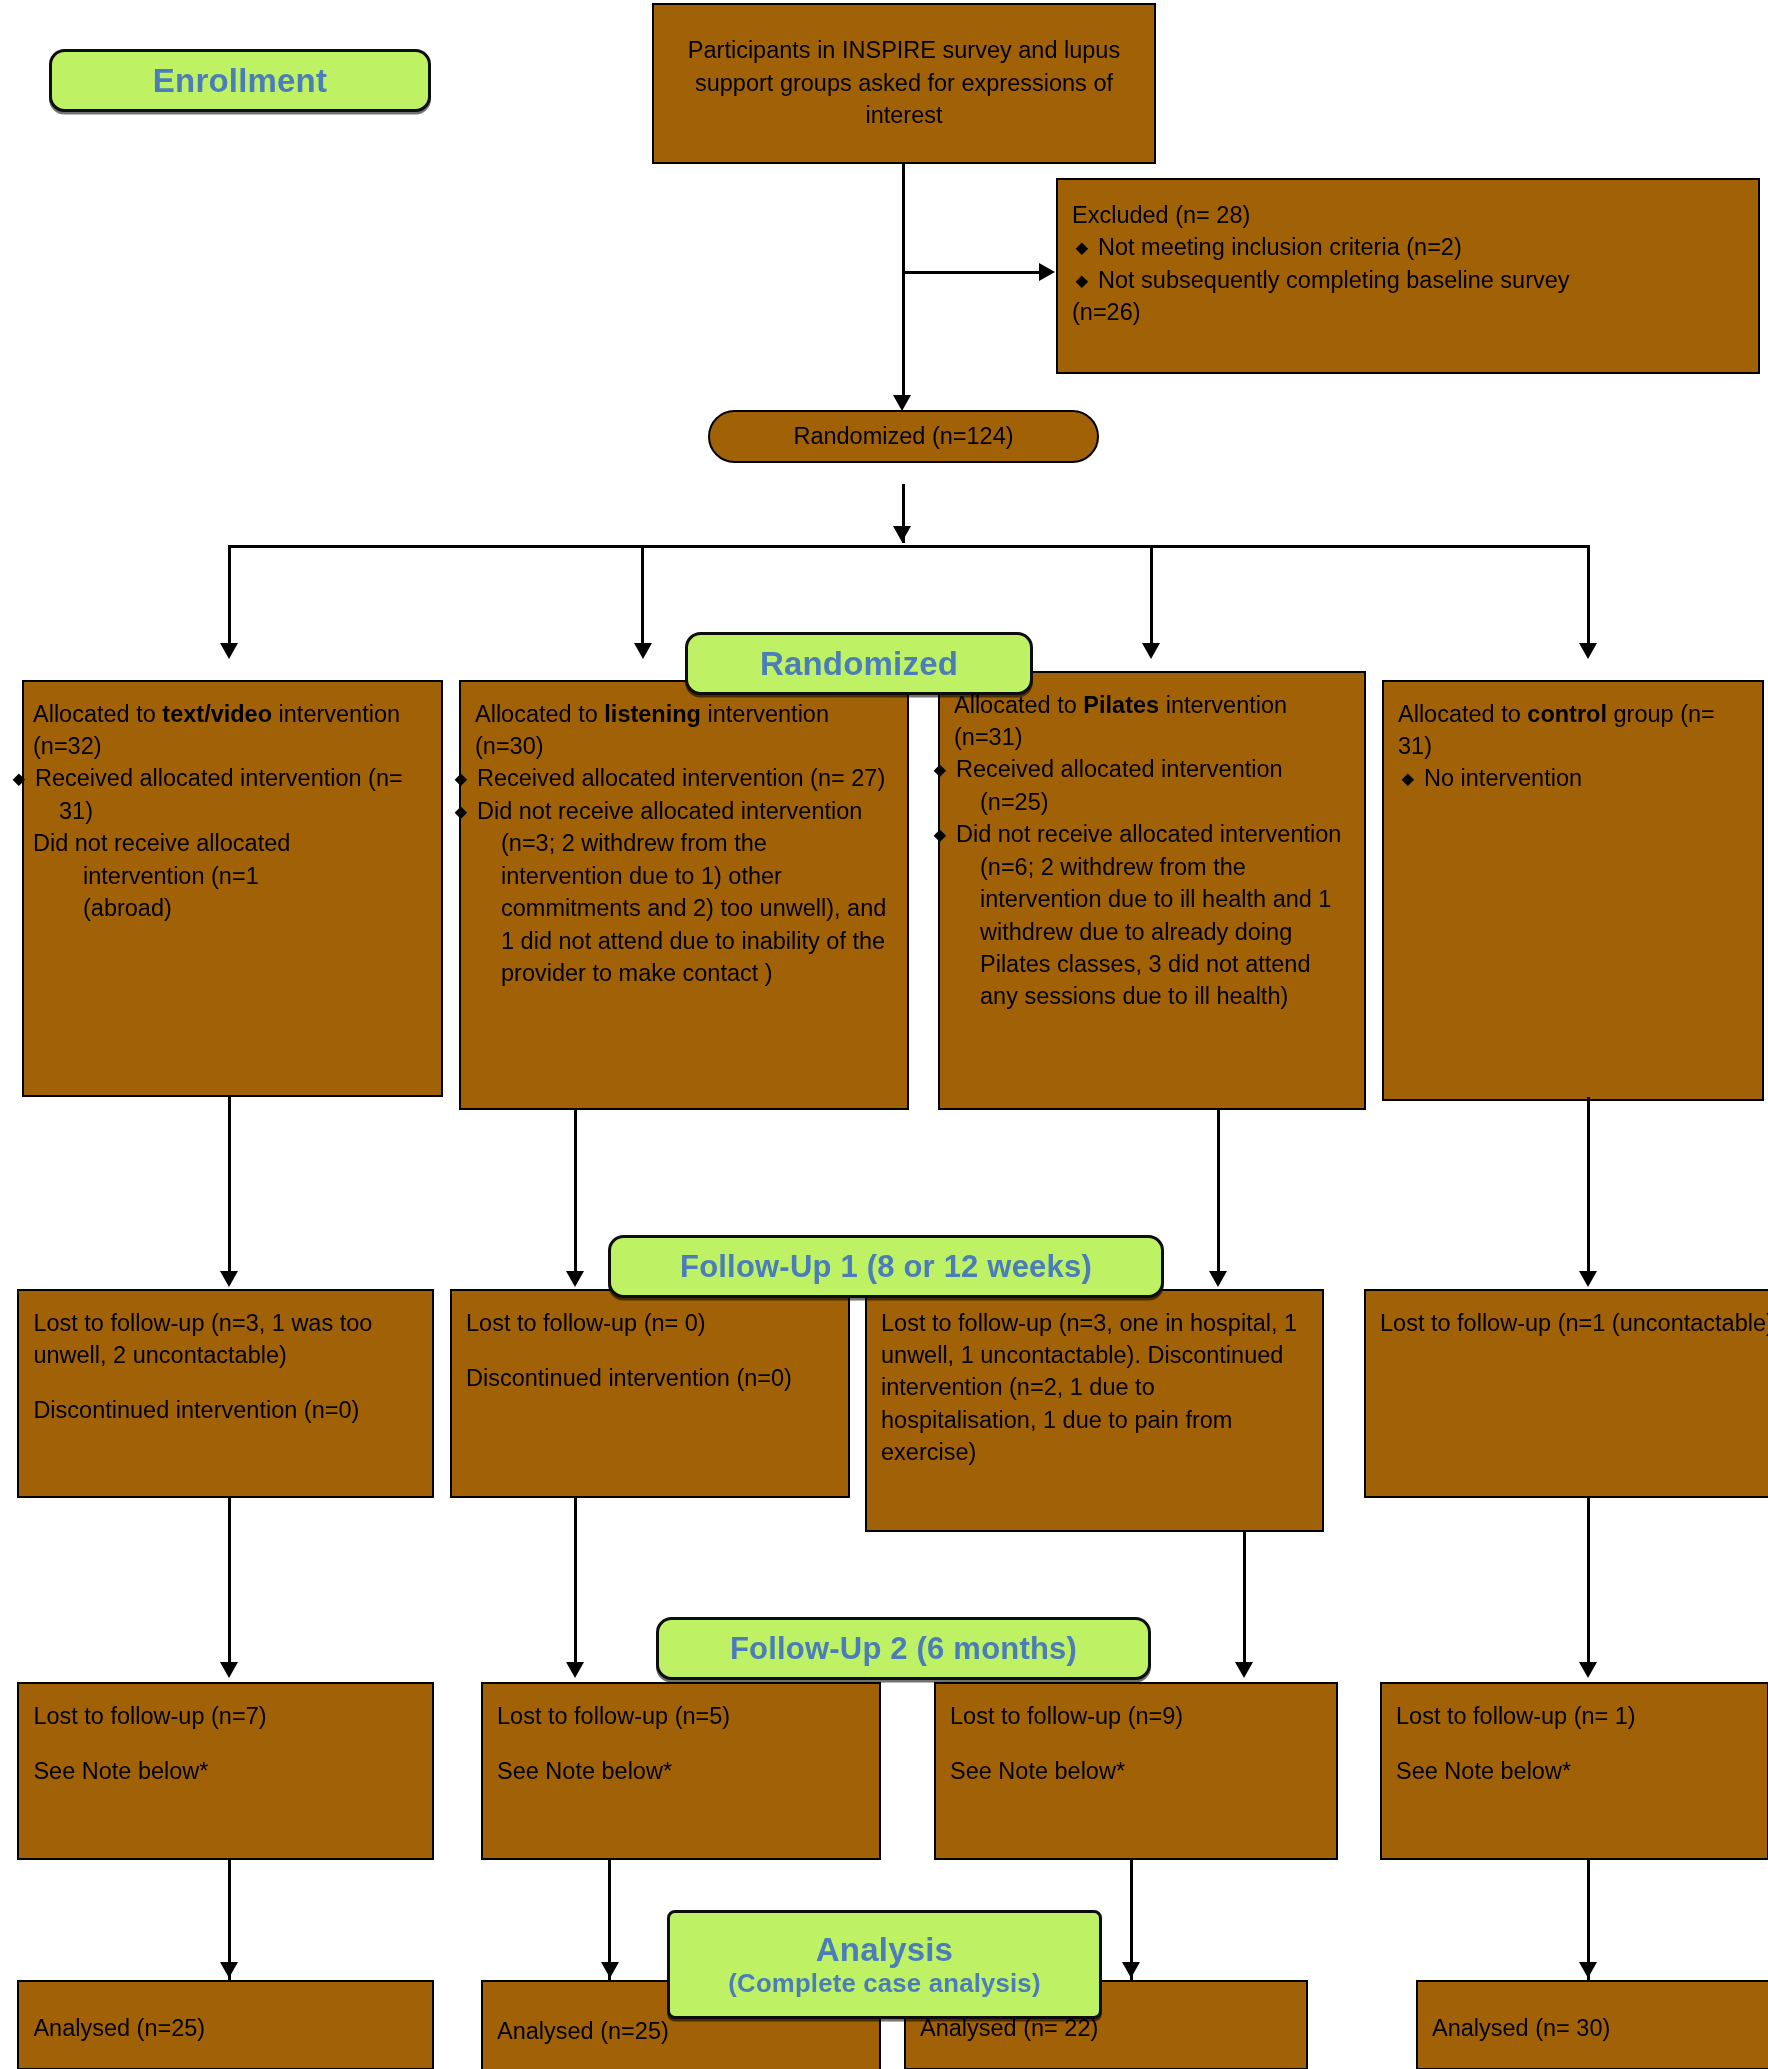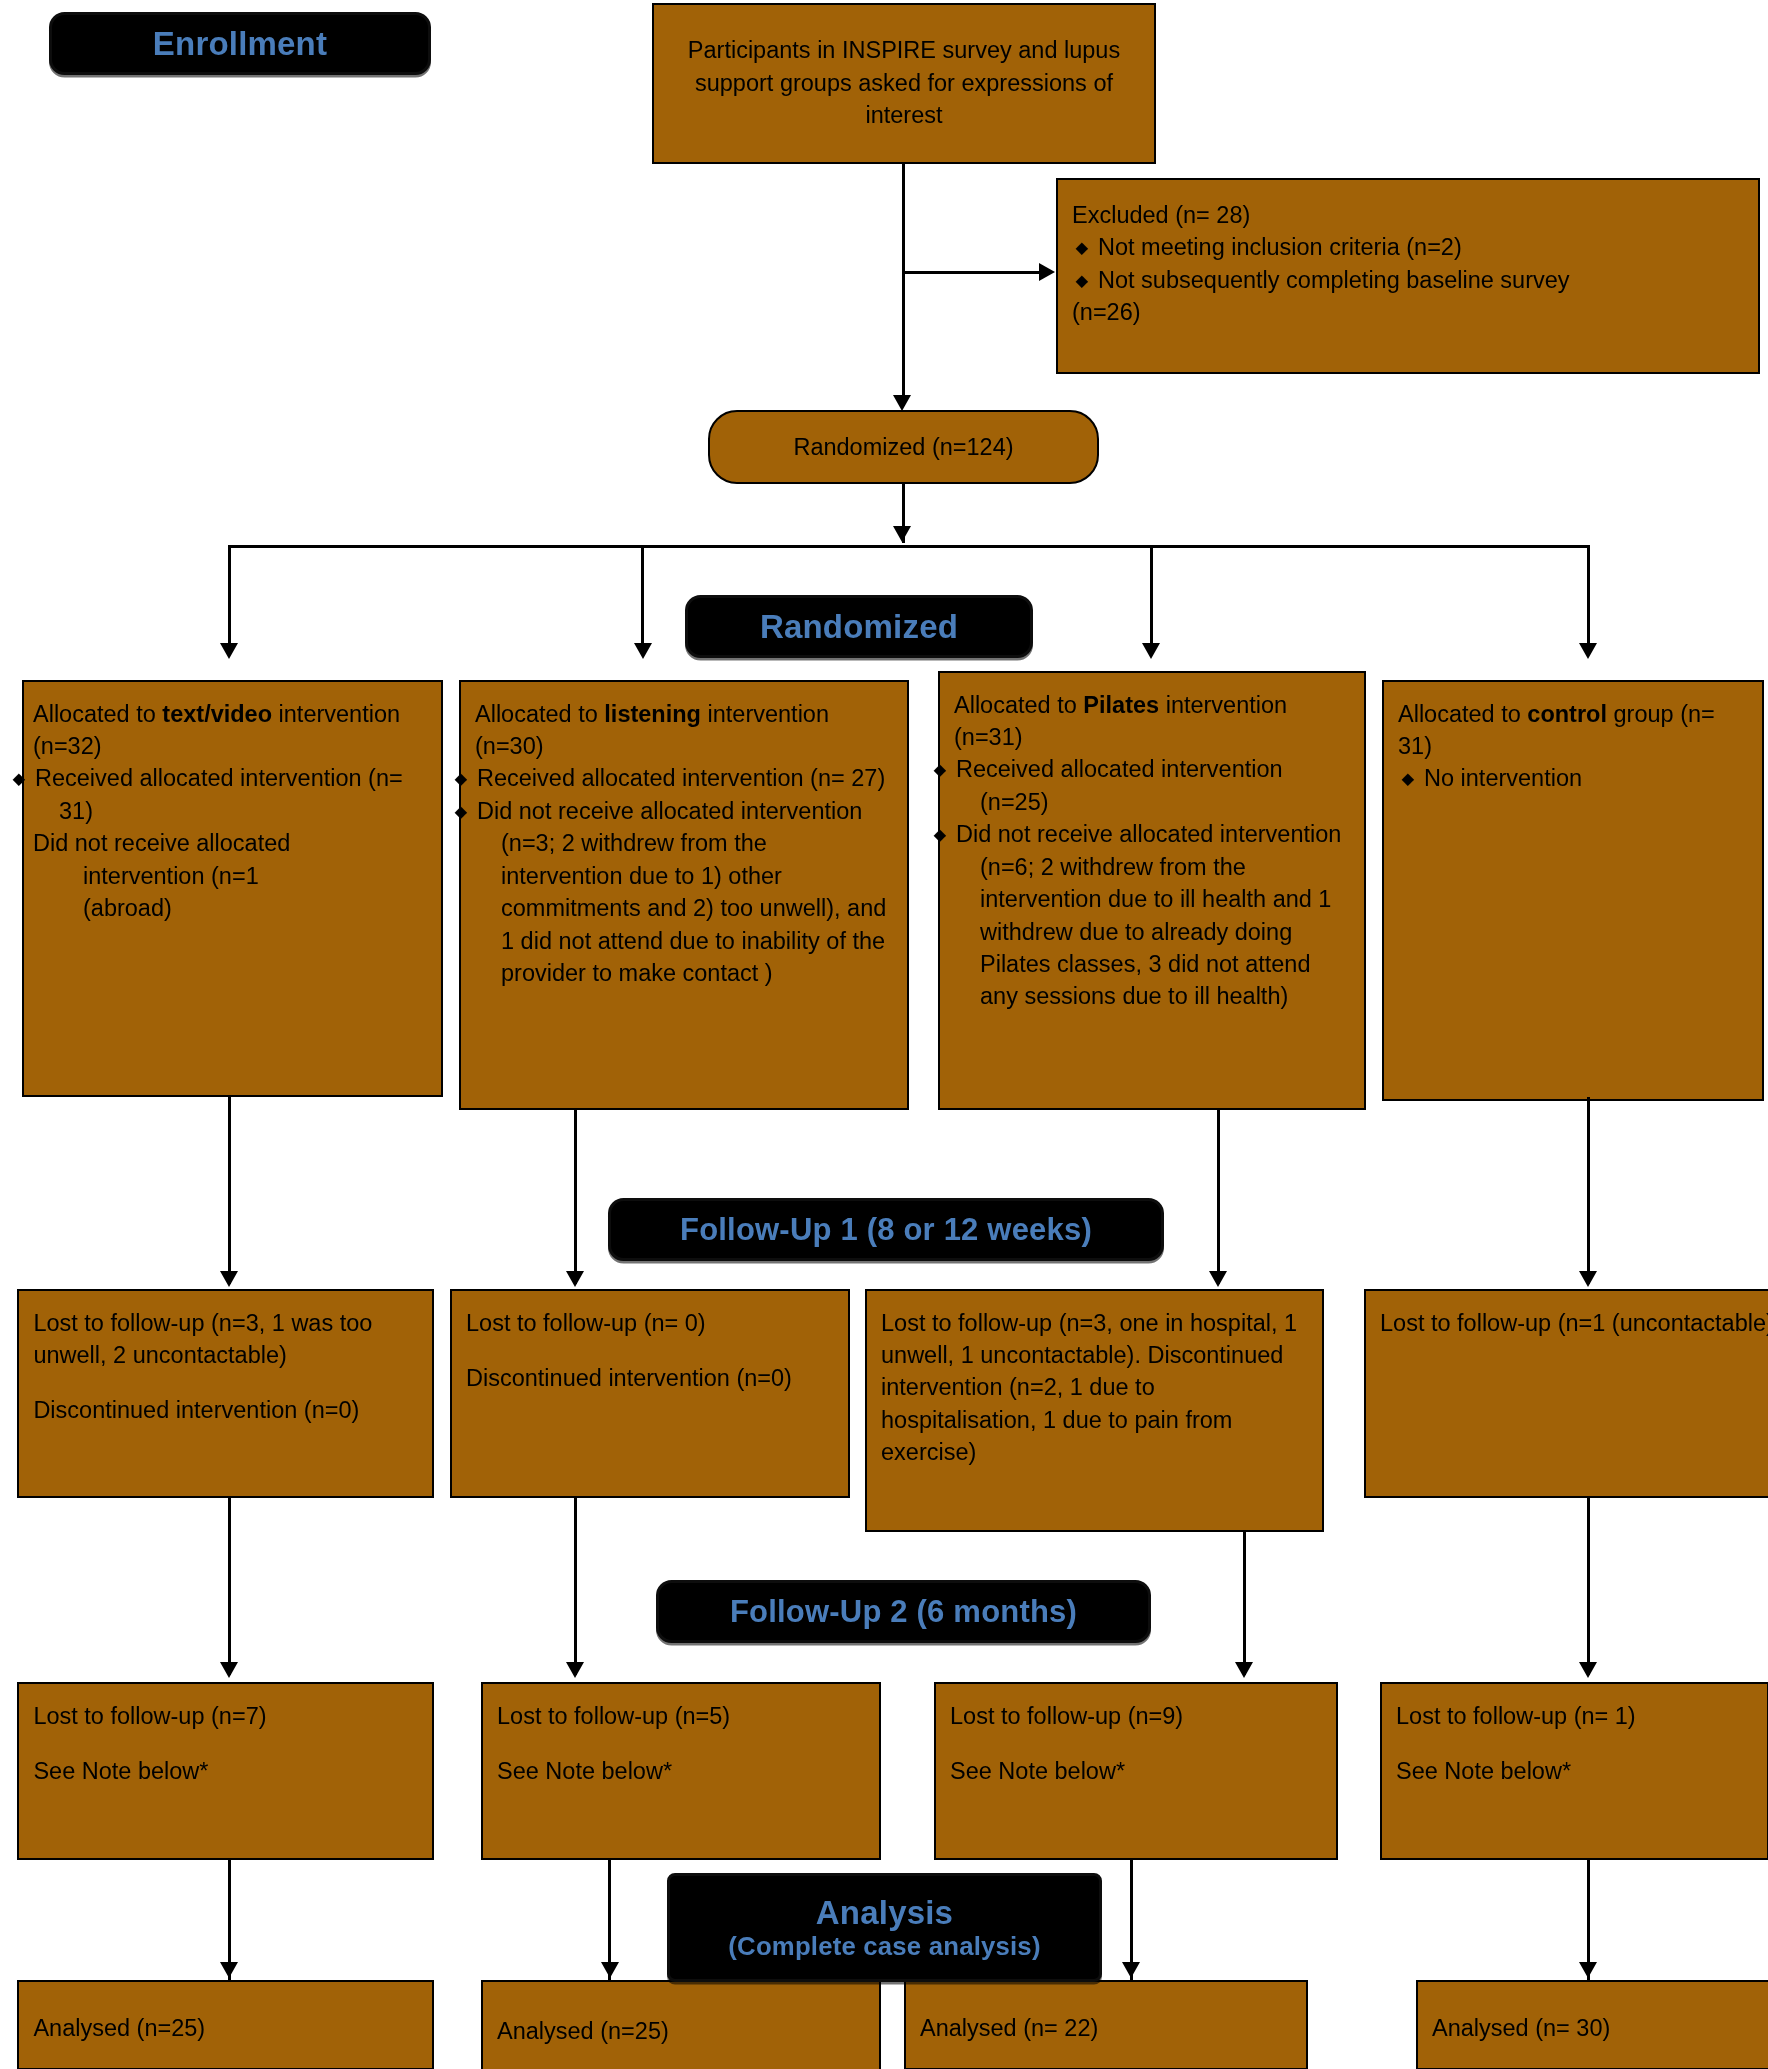--- a/index.html
+++ b/index.html
@@ -21,31 +21,32 @@
     color:#000000;
     padding:15.6px 14px 8.7px 14px;
   }
   .box.center{ text-align:center; display:flex; align-items:center; justify-content:center; padding:8.7px 19px;}
   .box.midleft{ display:flex; align-items:center; justify-content:flex-start;}
   .banner{
     position:absolute;
     box-sizing:border-box;
     border:3.5px solid #0d0d0d;
     border-radius:15.6px;
-    background:#000000;
+    background:#bef264;
     color:#4a7dba;
     font-weight:bold;
     display:flex;
     flex-direction:column;
     align-items:center;
     justify-content:center;
     text-align:right;
     letter-spacing:0.2px;
     box-shadow:0 2.6px 0 rgba(0,0,0,.55);
     z-index:5;
+    margin-top:37px;
   }
   .bn-sub{ font-size:.78em; }
   
   .vline{position:absolute;background:#000;width:2.6px;}
   .hline{position:absolute;background:#000;height:2.6px;}
   .arrowdown{
     position:absolute;width:0;height:0;
     border-left:9.6px solid transparent;
     border-right:9.6px solid transparent;
     border-top:16.5px solid #000;
@@ -89,21 +90,21 @@
     <div>Excluded  (n= 28)</div>
     <ul class="bul">
       <li>Not meeting inclusion criteria (n=2)</li>
       <li>Not subsequently completing baseline survey</li>
     </ul>
     <div>(n=26)</div>
   </div>
 
   <div class="arrowdown" style="left:893px;top:395px;"></div>
 
-  <div class="box center" style="left:708px;top:410px;width:391px;height:74px;border-radius:29px;">
+  <div class="box center" style="left:708px;top:410px;width:391px;height:53px;border-radius:29px;">
     <span>Randomized (n=124)</span>
   </div>
 
   <div class="vline" style="left:902px;top:484px;height:59px;"></div>
   <div class="arrowdown" style="left:893px;top:526px;"></div>
 
   <div class="hline" style="left:228px;top:545px;width:1362px;"></div>
 
   <div class="vline" style="left:228px;top:545px;height:109px;"></div>
   <div class="arrowdown" style="left:220px;top:643px;"></div>

